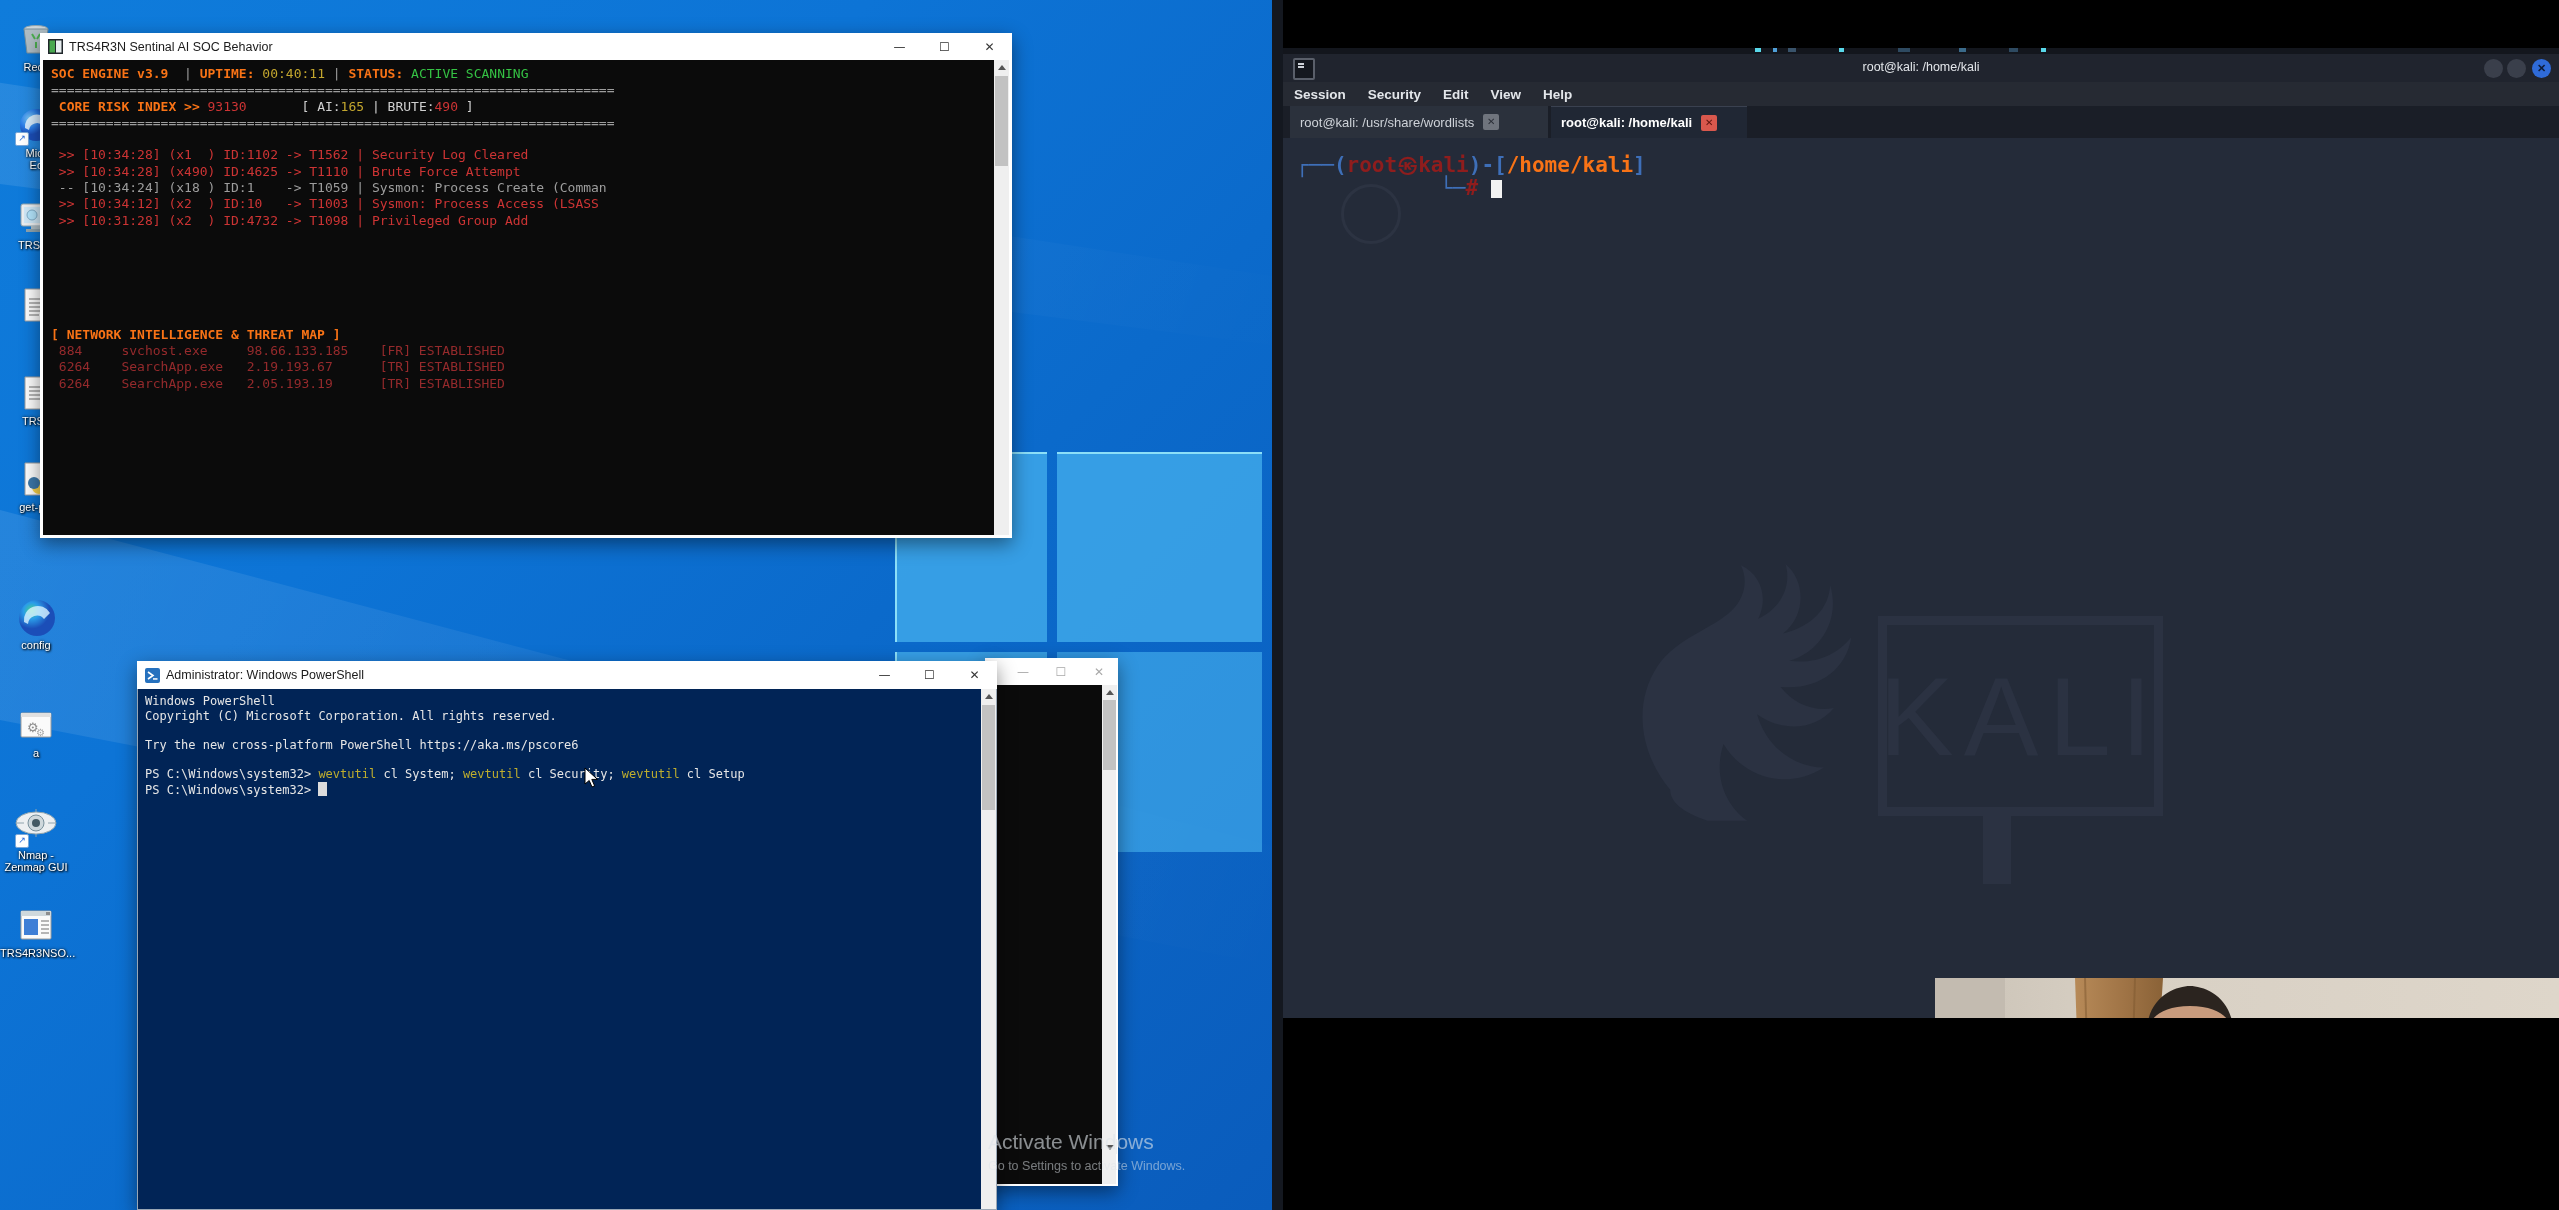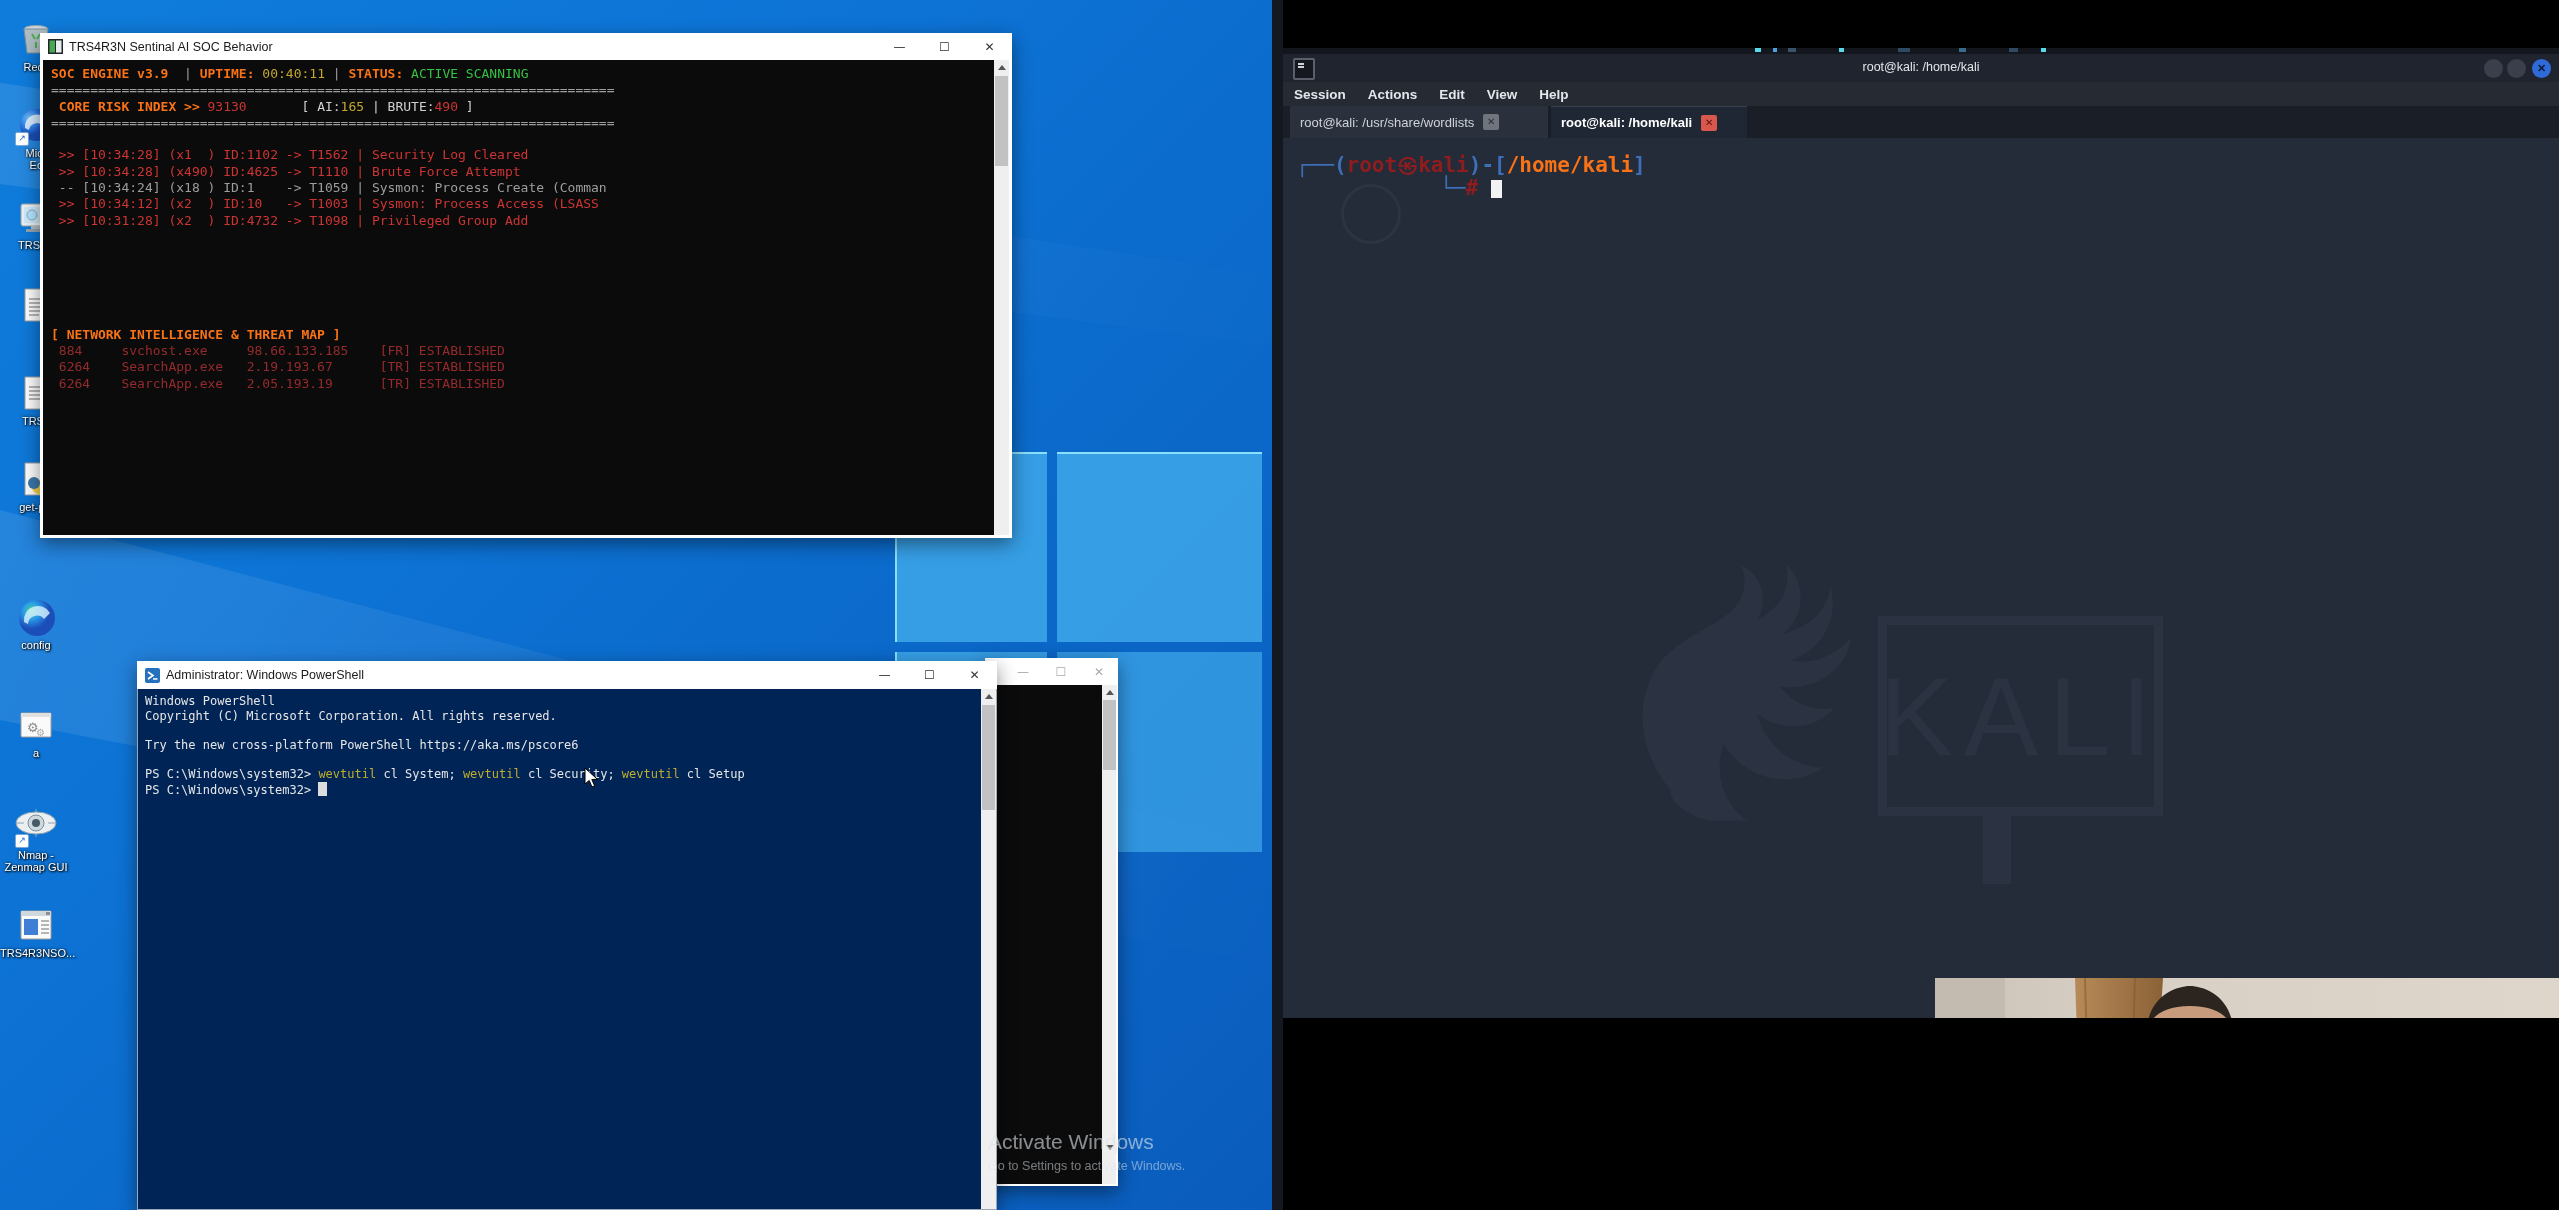--- a/index.html
+++ b/index.html
@@ -344,21 +344,21 @@
     <div id="kali-titlebar">
       <div id="kali-appicon"></div>
       <div id="kali-title">root@kali: /home/kali</div>
       <div class="circ" style="right:56px;"></div>
       <div class="circ" style="right:33px;"></div>
       <div class="circ" id="circ-close" style="right:8px;">✕</div>
     </div>
 
     <div id="kali-menubar">
       <span class="menu-item">Session</span>
-      <span class="menu-item">Actions</span>
+      <span class="menu-item">Security</span>
       <span class="menu-item">Edit</span>
       <span class="menu-item">View</span>
       <span class="menu-item">Help</span>
     </div>
 
     <div id="kali-tabbar">
       <div class="ktab tab-inactive" style="left:7px;width:258px;">
         <span class="tlbl">root@kali: /usr/share/wordlists</span>
         <span class="tclose tclose-gray">✕</span>
       </div>

